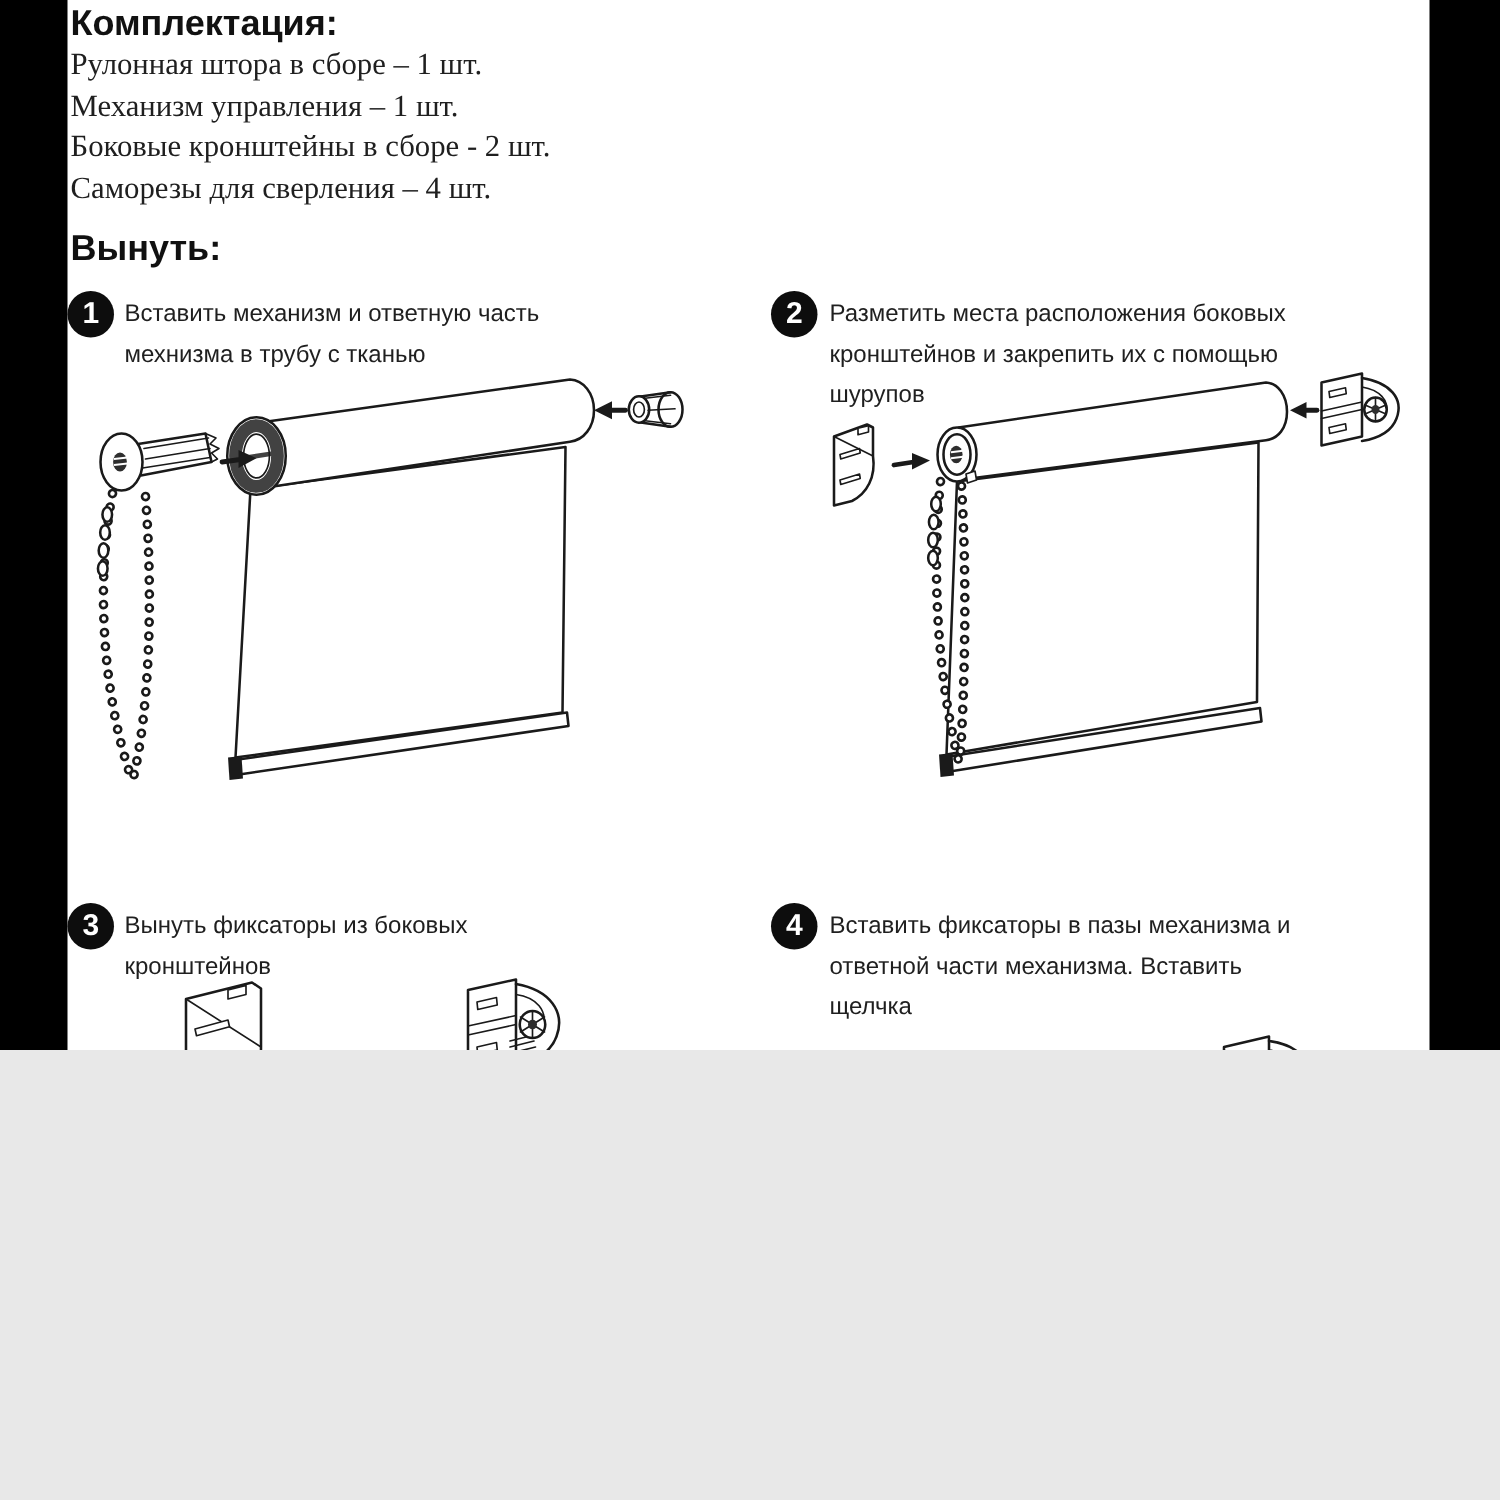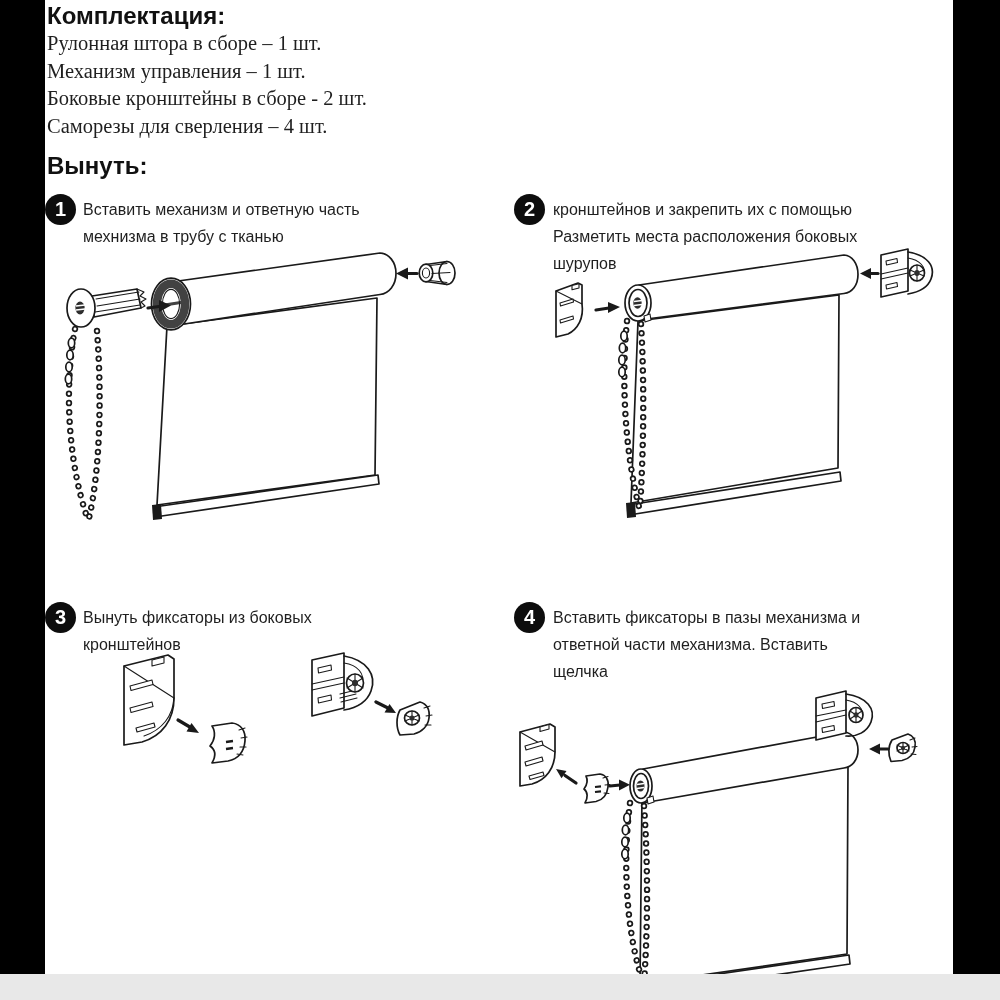--- a/index.html
+++ b/index.html
@@ -1,16 +1,16 @@
 <!DOCTYPE html>
 <html><head>
 <meta charset="utf-8">
 <style>
   html,body{margin:0;padding:0;background:#e8e8e8;}
-  #page{position:relative;width:1000px;height:974px;background:#ffffff;overflow:hidden;
+  #page{position:relative;width:1000px;height:700px;background:#ffffff;overflow:hidden;
         font-family:"Liberation Sans","DejaVu Sans",sans-serif;color:#1f1f1f;}
   .sidebar{position:absolute;top:0;height:1000px;background:#000000;}
   #bar-left{left:0;width:45px;}
   #bar-right{left:953px;width:47px;}
   .abs{position:absolute;}
   .h1{font-size:24px;font-weight:700;color:#111;}
   .list{font-size:20.5px;line-height:27.5px;font-family:Liberation Serif, serif;}
   .step-badge{width:31px;height:31px;border-radius:50%;background:#0d0d0d;color:#ffffff;
               display:flex;align-items:center;justify-content:center;
               font-size:20px;font-weight:700;}
@@ -47,22 +47,22 @@
   <div class="abs h1" style="left:47px;top:152px;">Вынуть:</div>
 
   <div class="abs step-badge" style="left:45px;top:194px;">1</div>
   <div class="abs step-text" style="left:83px;top:196px;">
     <div>Вставить механизм и ответную часть</div>
     <div>мехнизма в трубу с тканью</div>
   </div>
 
   <div class="abs step-badge" style="left:514px;top:194px;">2</div>
   <div class="abs step-text" style="left:553px;top:196px;">
+    <div>Разметить места расположения боковых</div>
     <div>кронштейнов и закрепить их с помощью</div>
-    <div>Разметить места расположения боковых</div>
     <div>шурупов</div>
   </div>
 
   <div class="abs step-badge" style="left:45px;top:602px;">3</div>
   <div class="abs step-text" style="left:83px;top:604px;">
     <div>Вынуть фиксаторы из боковых</div>
     <div>кронштейнов</div>
   </div>
 
   <div class="abs step-badge" style="left:514px;top:602px;">4</div>

